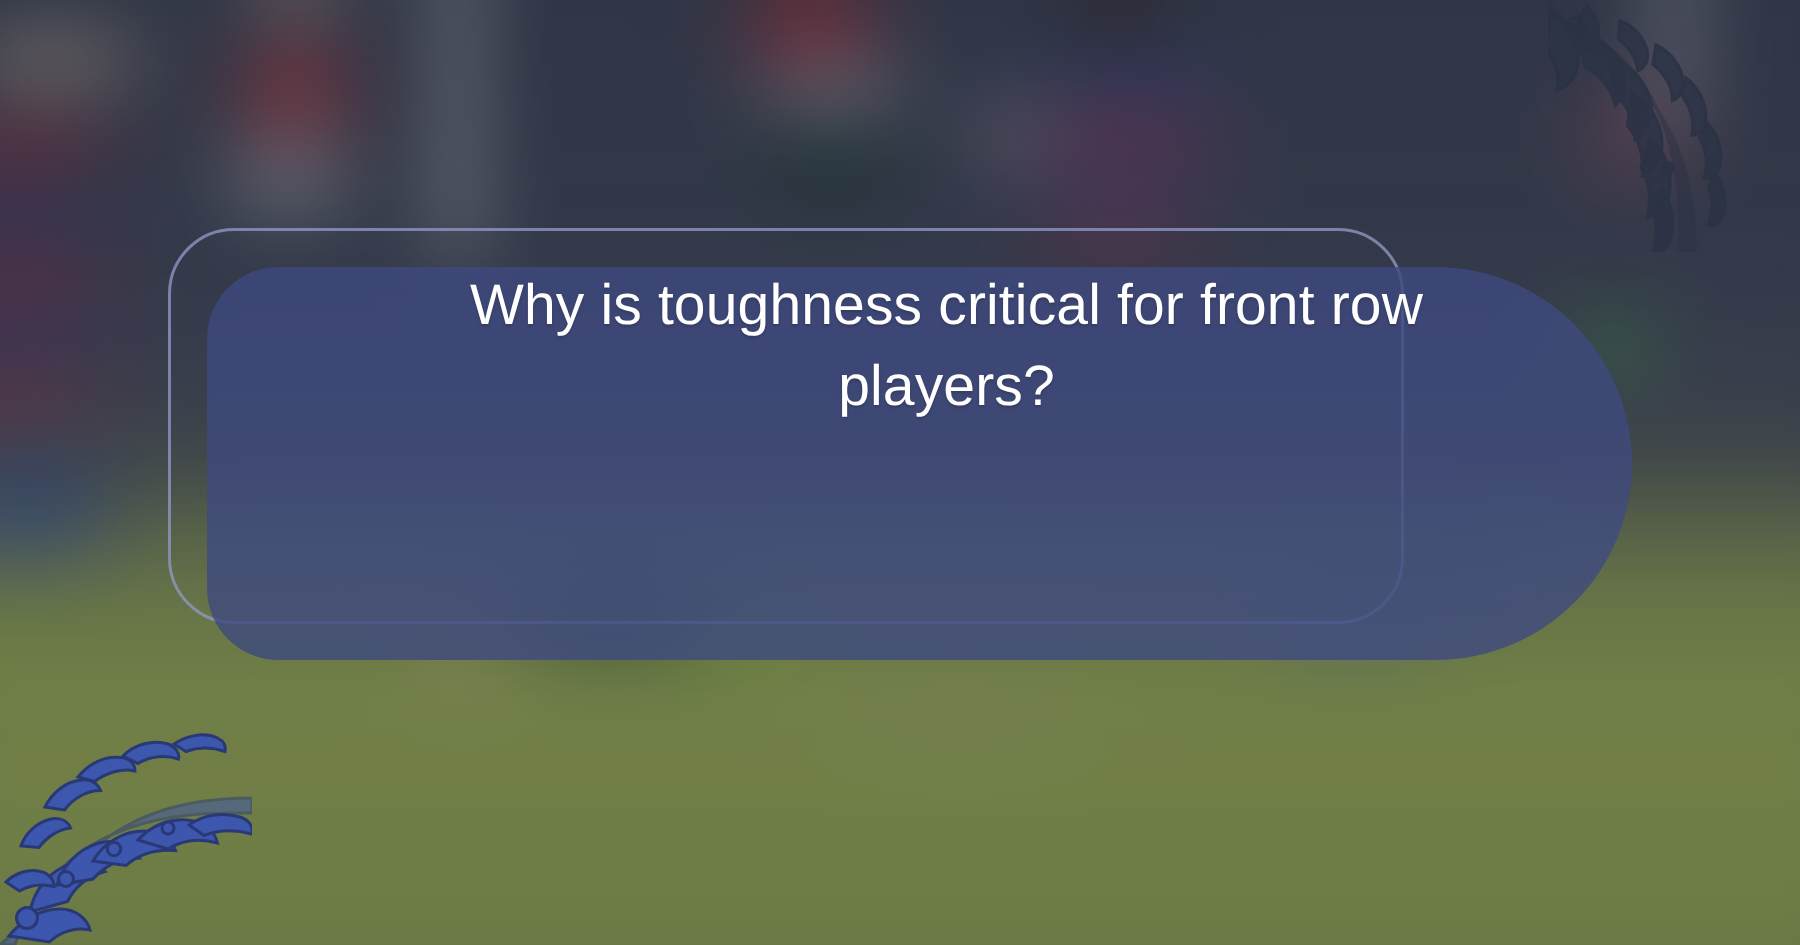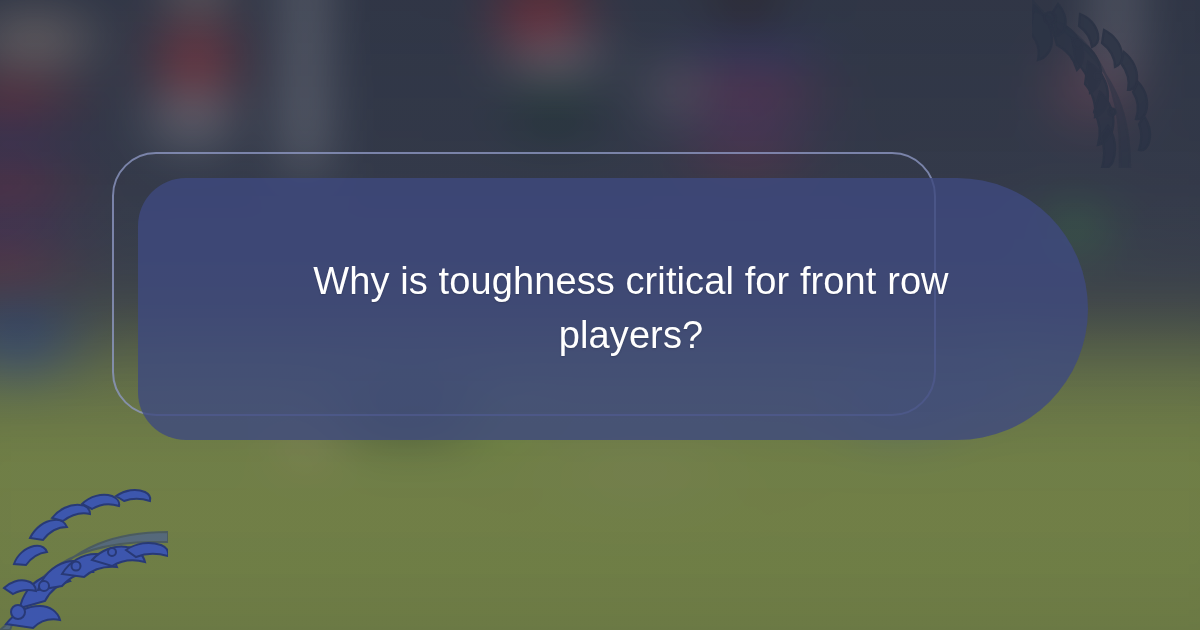--- a/index.html
+++ b/index.html
@@ -143,21 +143,21 @@
   }
 
   
   .fill-card {
     position:absolute;
     left:26px; top:26px;
     width:950px; height:262px;
     border-radius:48px 132px 132px 48px;
     background:rgba(63,74,128,.80);
     display:flex;
-    align-items:center;
+    align-items:flex-start;
     justify-content:center;
     padding:0 96px 0 132px;
   }
 
   .card-title {
     color:#ffffff;
     font-size:38px;
     line-height:1.42;
     font-weight:400;
     text-align:center;

